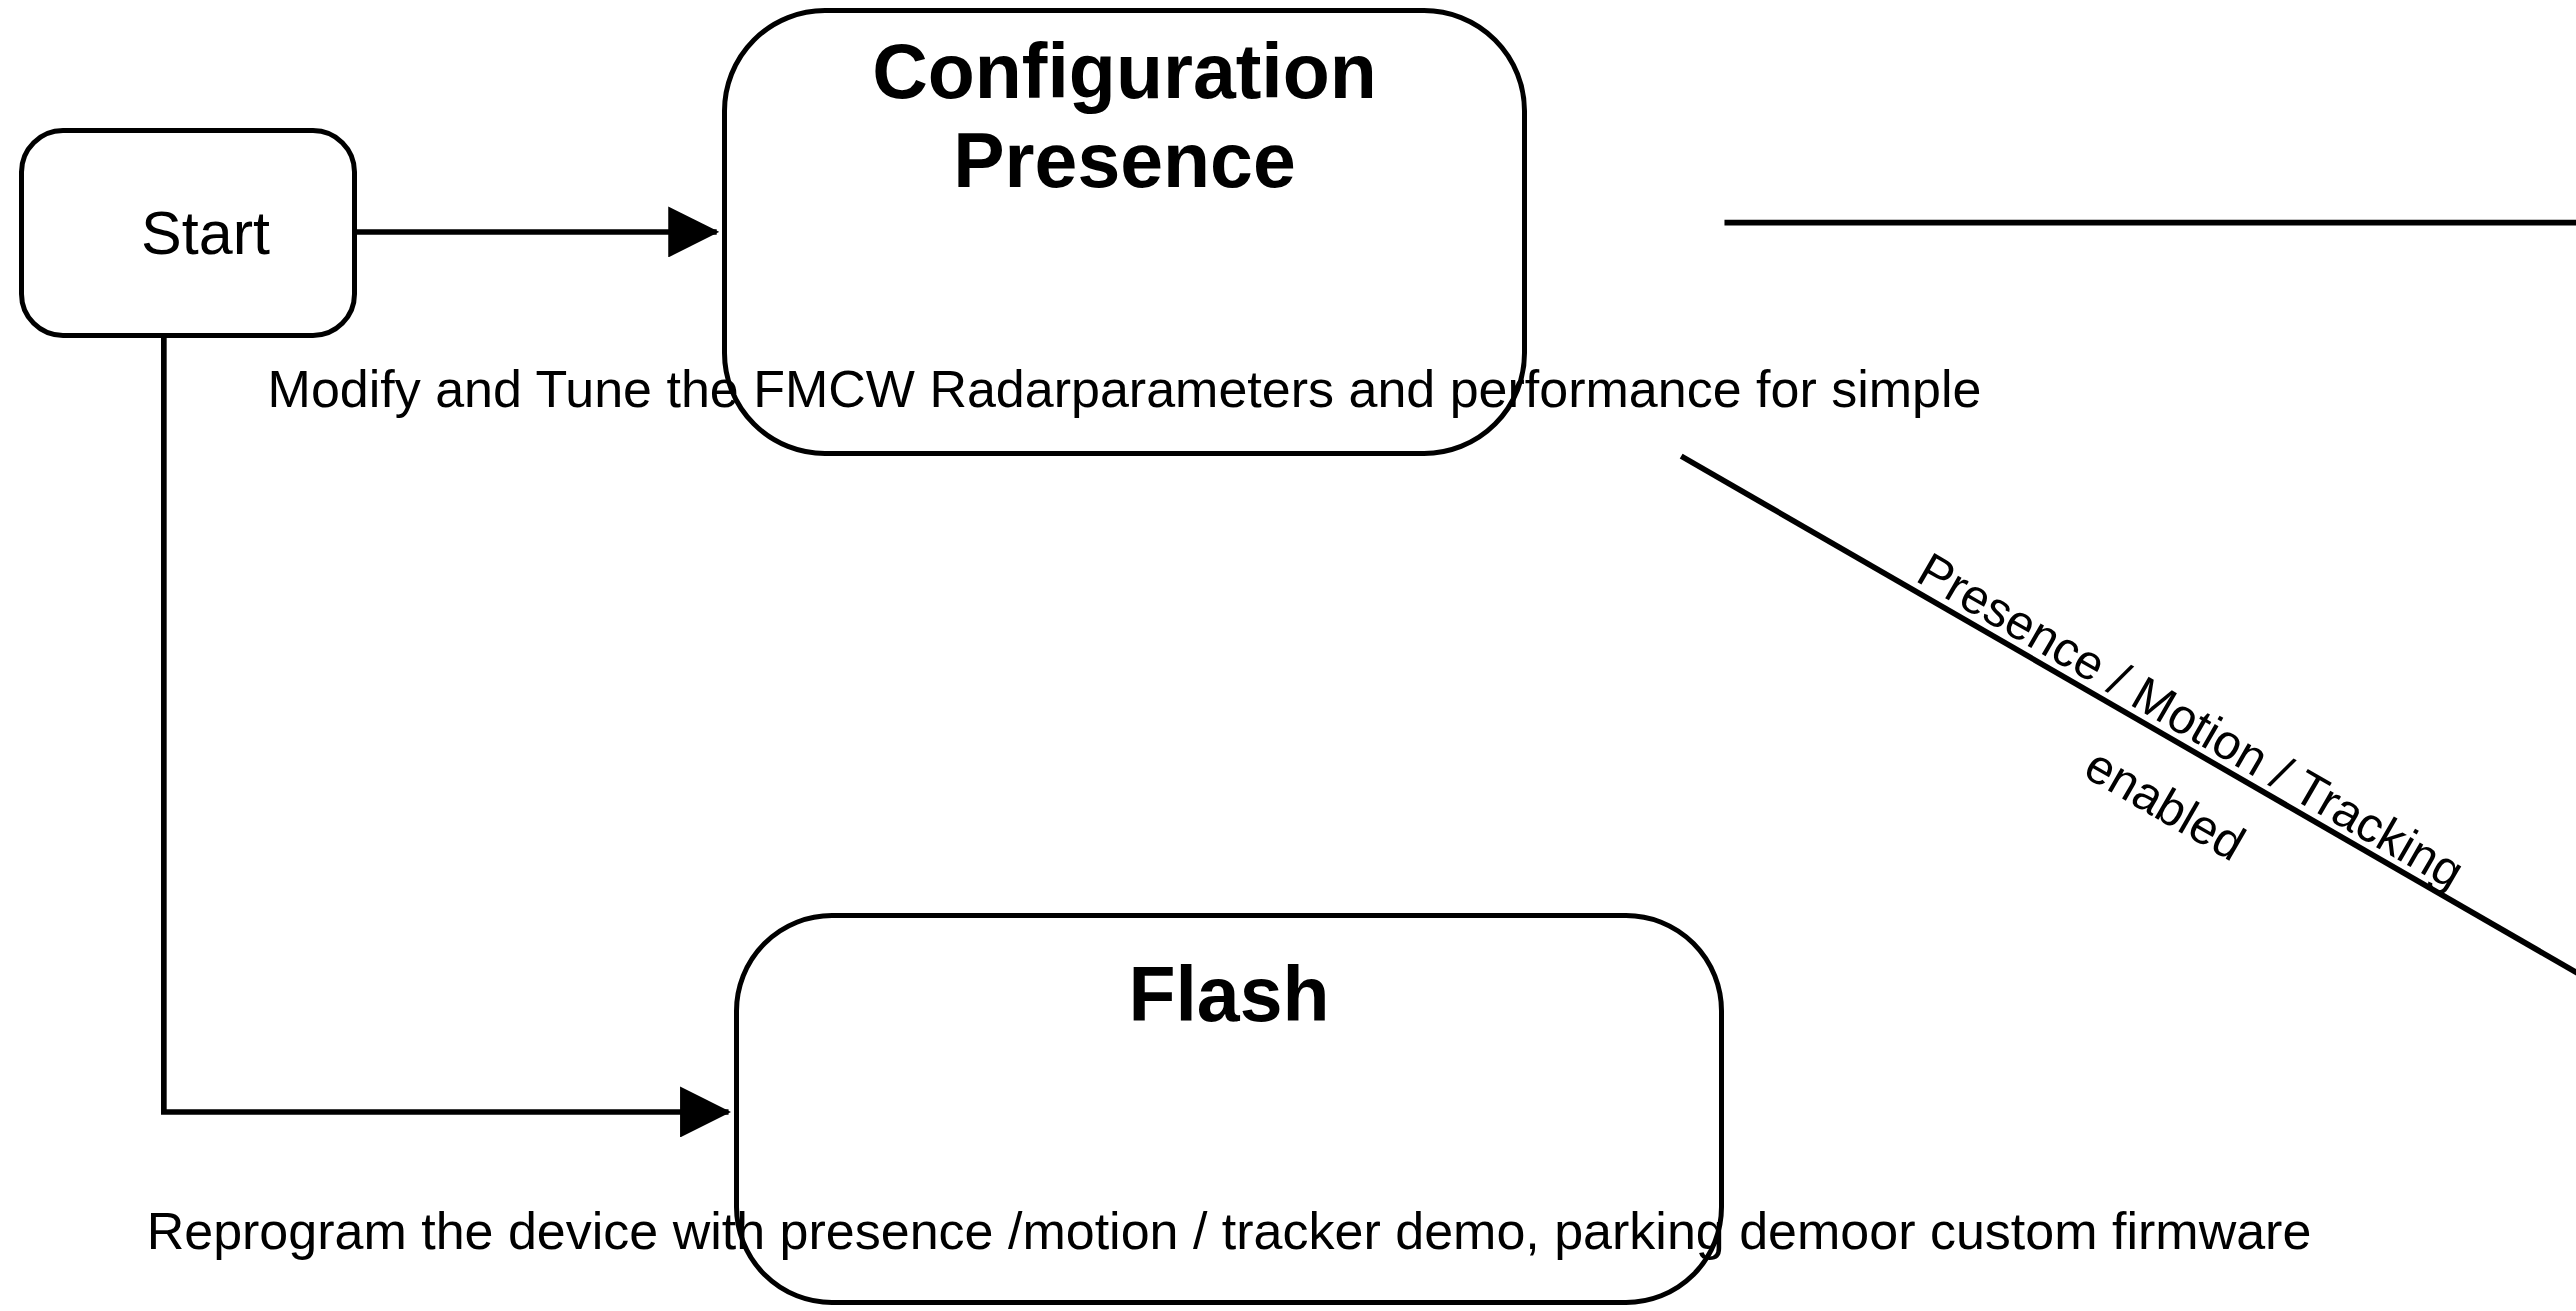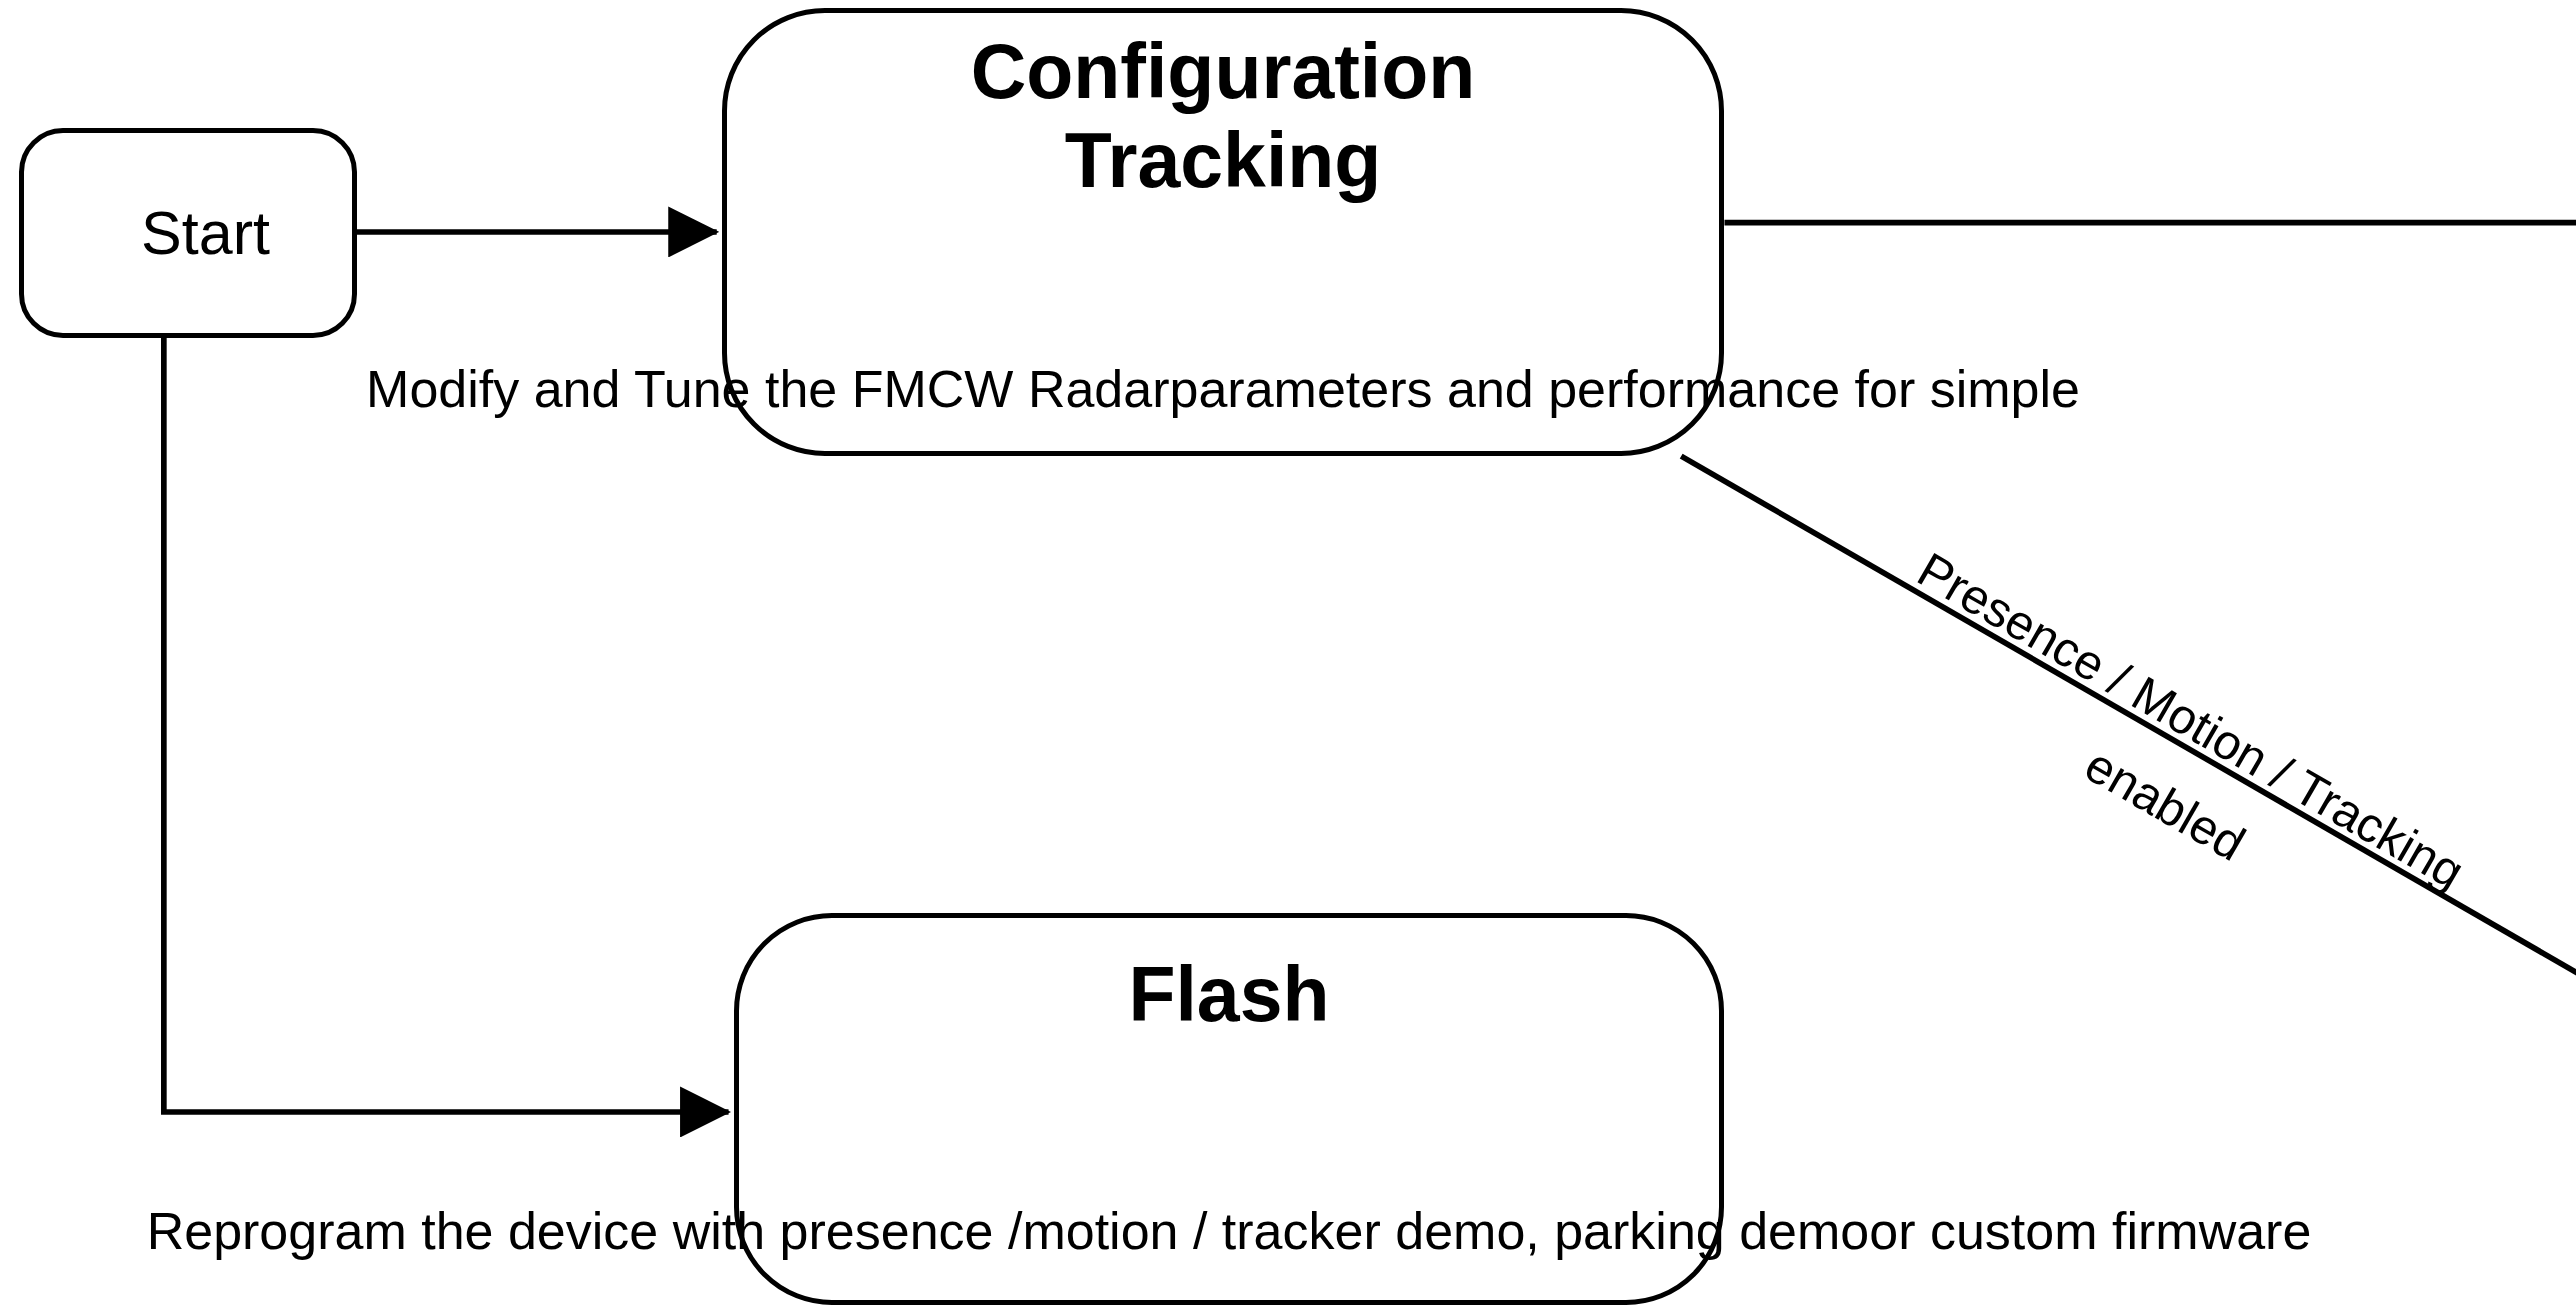--- a/index.html
+++ b/index.html
@@ -46,21 +46,21 @@
   .tline, .bline { white-space: nowrap; width: max-content; }
 
   #start-node {
     left: 18.5px; top: 128px; width: 338px; height: 210px;
     border-radius: 44px;
     justify-content: center;
   }
   #start-node .title { font-weight: normal; font-size: 61px; margin-left: 36px; }
 
   #config-node {
-    left: 722px; top: 8.2px; width: 1002px; height: 448px;
+    left: 722px; top: 8.2px; width: 805px; height: 448px;
     border-radius: 103px;
     padding: 13.4px 15.5px 26px 15.5px;
   }
   #flash-node {
     left: 734px; top: 913px; width: 990px; height: 392px;
     border-radius: 98px;
     padding: 32px 15.5px 33px 15.5px;
   }
 
   svg text {
@@ -96,21 +96,21 @@
 
   <div class="node" id="start-node">
     <div class="title">
       <div class="tline">Start</div>
     </div>
   </div>
 
   <div class="node" id="config-node">
     <div class="title">
       <div class="tline">Configuration</div>
-      <div class="tline">Tracking</div>
+      <div class="tline">Presence</div>
     </div>
     <div class="body">
       <div class="bline">Modify and Tune the FMCW Radar</div>
       <div class="bline">parameters and performance for simple</div>
     </div>
   </div>
 
   <div class="node" id="flash-node">
     <div class="title">
       <div class="tline">Flash</div>

